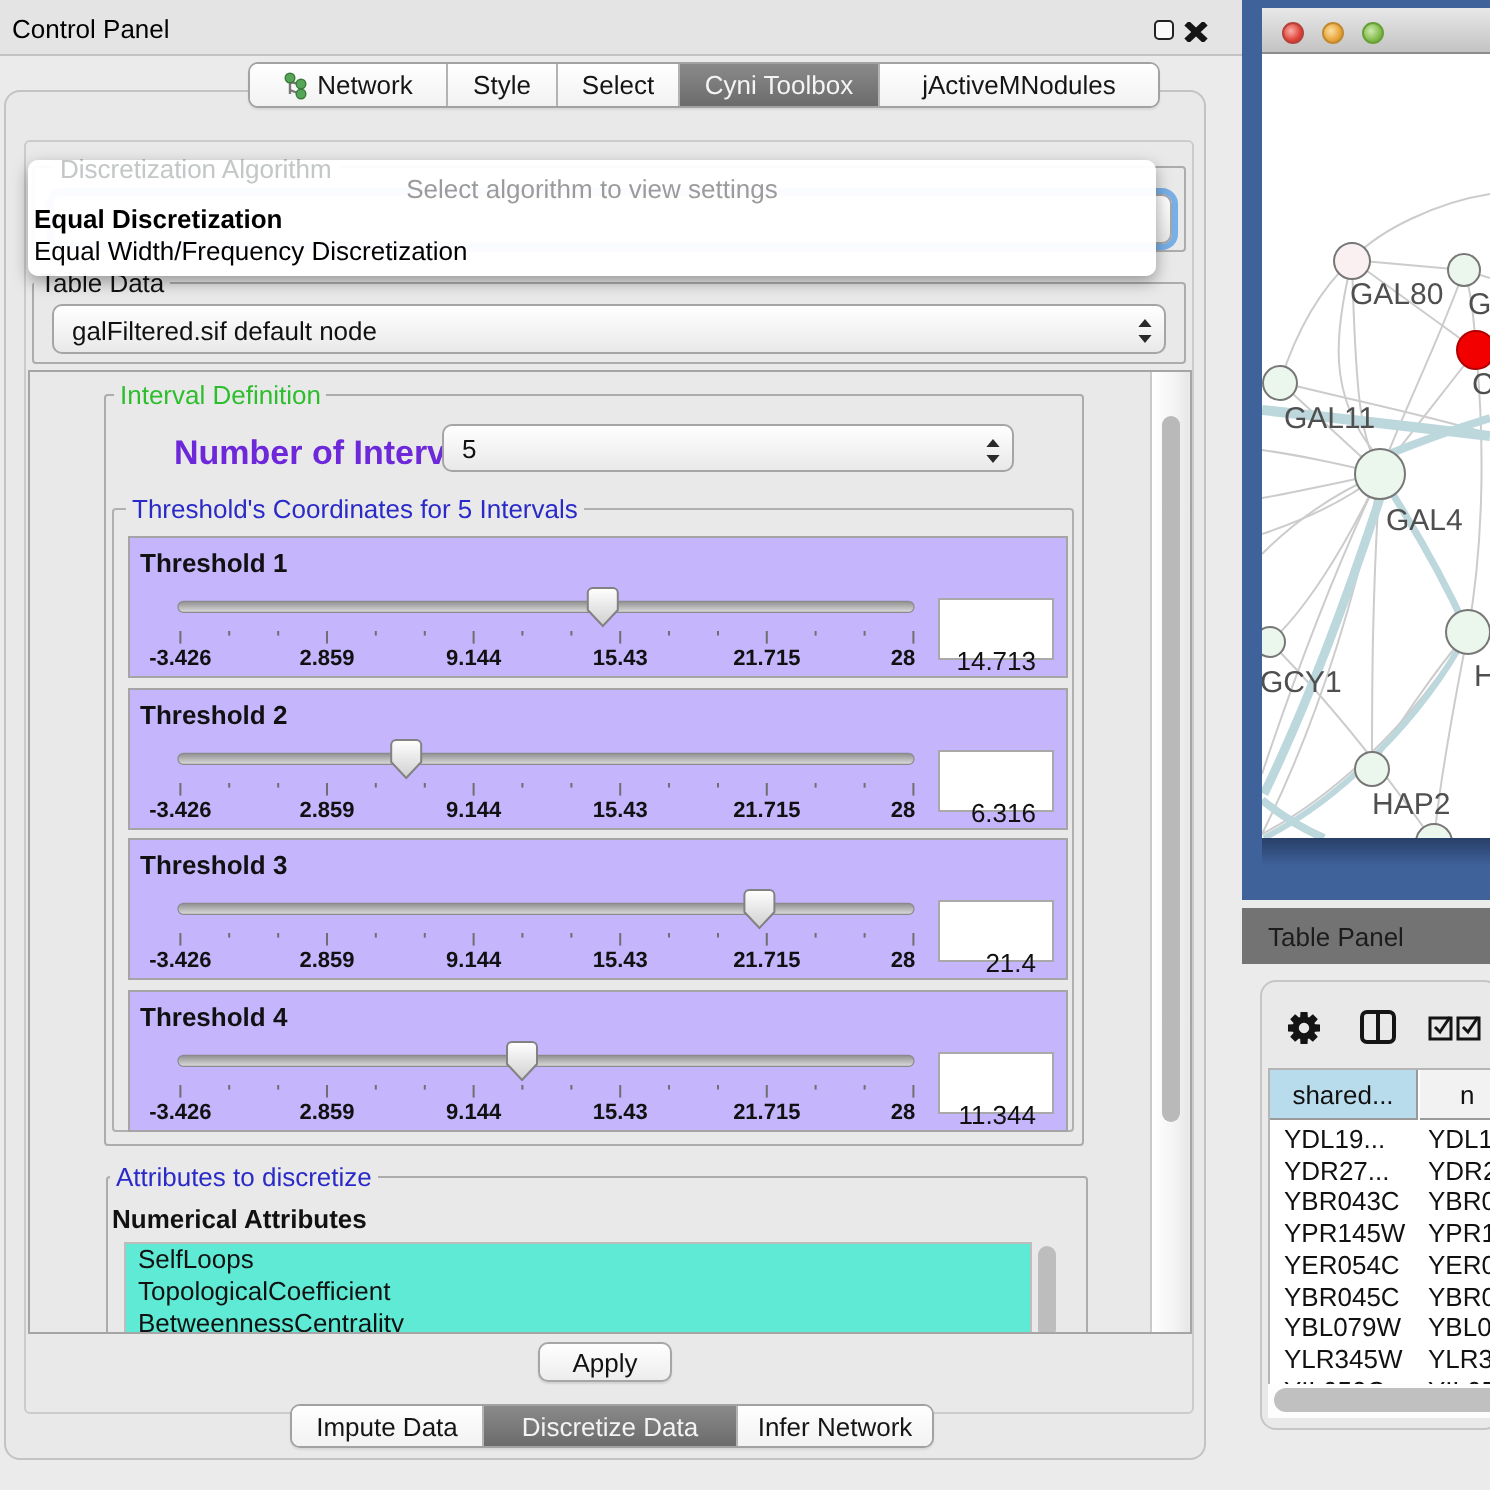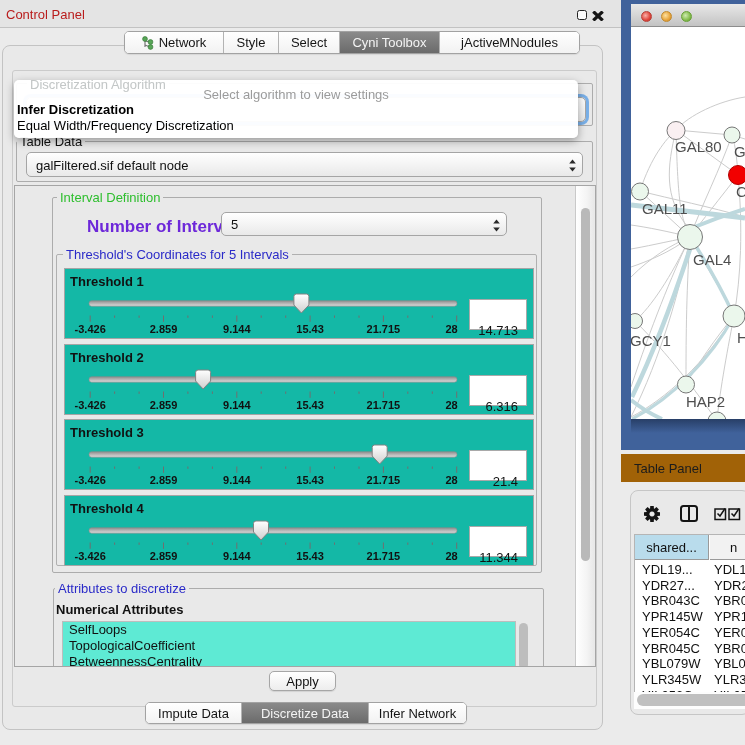--- a/index.html
+++ b/index.html
@@ -1,21 +1,21 @@
 <!DOCTYPE html>
 <html><head>
 <meta charset="utf-8">
 <style>
 * { margin:0; padding:0; box-sizing:border-box; }
 html,body { width:745px; height:745px; overflow:hidden; }
 body { font-family:"Liberation Sans", sans-serif; background:#ebebeb; position:relative; }
 .abs { position:absolute; }
 
 #cp-title { left:0; top:0; width:621px; height:28px; background:#e4e4e4; border-bottom:1px solid #c2c2c2; }
-#cp-title .t { position:absolute; left:6px; top:7px; font-size:13px; color:#b91c1c; }
+#cp-title .t { position:absolute; left:6px; top:7px; font-size:13px; color:#000000; }
 #btn-sq { left:577px; top:10px; width:10px; height:10px; border:1.7px solid #222; border-radius:2.5px; background:#fafafa; }
 
 #outer-panel { left:2px; top:45px; width:601px; height:685px; background:#e9e9e9; border:1px solid #c3c3c3; border-radius:8px; }
 #inner-panel { left:12px; top:70px; width:585px; height:637px; background:#e9e9e9; border:1px solid #cbcbcb; border-radius:3px; }
 
 .seg { display:flex; height:23px; border:1px solid #a2a2a2; border-radius:5px; background:#fdfdfd; overflow:hidden; box-shadow:0 1px 1px rgba(0,0,0,0.08); }
 .seg .s { display:flex; align-items:center; justify-content:center; font-size:13px; color:#151515; border-right:1px solid #b3b3b3; white-space:nowrap; background:linear-gradient(#ffffff,#f2f2f2); }
 .seg .s:last-child { border-right:none; }
 .seg .sel { background:linear-gradient(#8a8a8a,#6b6b6b); color:#f4f4f4; }
 #topseg { left:76px; top:31px;margin-left:48px; }
@@ -25,21 +25,21 @@
 .tlabel { position:absolute; font-size:13px; background:#e9e9e9; padding:0 3px; }
 
 .combo { position:absolute; height:25px; border:1px solid #a5a5a5; border-radius:5px; background:linear-gradient(#ffffff,#e9e9e9); font-size:13px; color:#111; }
 .combo .ct { position:absolute; left:9px; top:5px; }
 .combo svg { position:absolute; right:5px; top:5px; }
 
 #scrollpane { left:14px; top:185px; width:582px; height:482px; border:1px solid #a5a5a5; background:#e9e9e9; overflow:hidden; }
 #sp-track { position:absolute; right:1px; top:0; width:19px; height:480px; background:linear-gradient(90deg,#ffffff,#f4f4f4 60%,#e8e8e8); border-left:1px solid #c9c9c9; }
 #sp-thumb { position:absolute; right:5px; top:22px; width:9px; height:353px; background:#b9b9b9; border-radius:5px; }
 
-.throw { position:absolute; left:49px; width:470px; height:71px; border:1px solid #a5a5a5; background:#14b8a6; }
+.throw { position:absolute; left:49px; width:470px; height:71px; border:1px solid #a5a5a5; background:#c4b5fd; }
 .throw svg.sl { position:absolute; left:0; top:0; }
 .throw .tl { position:absolute; left:5px; top:5px; font-size:13px; font-weight:bold; color:#111; }
 .vbox { position:absolute; left:404px; top:30px; width:58px; height:31px; border:1px solid #a9a9a9; background:#fff; font-size:13px; color:#111; text-align:right; padding:23px 8px 0 0; }
 
 #numlist { position:absolute; left:47px; top:435px; width:454px; height:50px; background:#5eead4; border:1px solid #bdbdbd; font-size:13px; color:#111; line-height:15.9px; }
 #numlist div { padding:0 0 0 6px; }
 #list-thumb { position:absolute; left:504px; top:437px; width:9px; height:46px; background:#bdbdbd; border-radius:5px; }
 
 #apply { left:269px; top:671px; width:67px; height:20px; border:1px solid #a6a6a6; border-radius:5px; background:linear-gradient(#ffffff,#ededed); font-size:13px; color:#111; text-align:center; padding-top:2px; box-shadow:0 1px 1px rgba(0,0,0,0.1); }
 
@@ -47,21 +47,21 @@
 #popup .p1 { position:absolute; left:0; right:0; top:7px; text-align:center; font-size:13px; color:#9b9b9b; }
 #popup .p2 { position:absolute; left:3px; top:22px; font-size:13px; font-weight:bold; color:#000; }
 #popup .p3 { position:absolute; left:3px; top:38px; font-size:13px; color:#000; }
 
 #rsec { left:621px; top:0; width:124px; height:745px; background:#ebebeb; }
 #netwin { position:absolute; left:0; top:0; width:124px; height:450px; background:#40629b; }
 #nettitle { position:absolute; left:10px; top:4px; width:114px; height:23px; background:linear-gradient(#e8e8e8,#c3c3c3); border-bottom:1px solid #8d8d8d; }
 .tl-btn { position:absolute; top:7px; width:11px; height:11px; border-radius:50%; }
 #netcanvas { position:absolute; left:10px; top:27px; width:114px; height:392px; background:#fff; }
 #netshadow { position:absolute; left:10px; top:419px; width:114px; height:14px; background:linear-gradient(rgba(10,20,40,0.45),rgba(10,20,40,0)); }
-#tp-title { position:absolute; left:0; top:454px; width:124px; height:28px; background:#a16207; }
+#tp-title { position:absolute; left:0; top:454px; width:124px; height:28px; background:#737373; }
 #tp-title .t { position:absolute; left:13px; top:7px; font-size:13px; color:#1c1c1c; }
 #tablewin { position:absolute; left:9px; top:490px; width:120px; height:225px; background:#e9e9e9; border:1px solid #c6c6c6; border-radius:8px; }
 #tbl { position:absolute; left:3px; top:43px; width:117px; height:160px; background:#fff; border:1px solid #b5b5b5; border-bottom:none; font-size:13px; color:#111; }
 #tbl .hdr { position:absolute; left:0; top:0; width:74px; height:25px; background:#b9dcec; border-right:1px solid #9a9a9a; border-bottom:1px solid #9a9a9a; text-align:center; padding-top:5px; }
 #tbl .hdr2 { position:absolute; left:75px; top:0; right:0; height:25px; background:#f2f2f2; border-bottom:1px solid #9a9a9a; padding:5px 0 0 20px; }
 #hscroll { position:absolute; left:3px; top:201px; width:117px; height:17px; background:#fdfdfd; }
 #hthumb { position:absolute; left:3px; top:2px; width:130px; height:12px; background:#c0c0c0; border-radius:6px; }
 </style>
 </head>
 <body>
@@ -312,21 +312,21 @@
 </div>
 
 <div class="seg abs" id="botseg">
   <div class="s" style="width:96px;">Impute Data</div>
   <div class="s sel" style="width:127px;">Discretize Data</div>
   <div class="s" style="width:97px;">Infer Network</div>
 </div>
 
 <div class="abs" id="popup">
   <div class="p1">Select algorithm to view settings</div>
-  <div class="p2">Infer Discretization</div>
+  <div class="p2">Equal Discretization</div>
   <div class="p3">Equal Width/Frequency Discretization</div>
 </div>
 
 <div class="abs" id="rsec">
   <div id="netwin">
     <div id="nettitle">
       <div class="tl-btn" style="left:10px; background:radial-gradient(circle at 3.5px 3.5px,#f8b0a8,#e0443a 60%,#b03028); border:0.5px solid #b5423a;"></div>
       <div class="tl-btn" style="left:30px; background:radial-gradient(circle at 3.5px 3.5px,#fce0a0,#e8a43a 60%,#c08228); border:0.5px solid #c08a30;"></div>
       <div class="tl-btn" style="left:50px; background:radial-gradient(circle at 3.5px 3.5px,#cdeab0,#84bc4c 60%,#5a9830); border:0.5px solid #68a038;"></div>
     </div>

